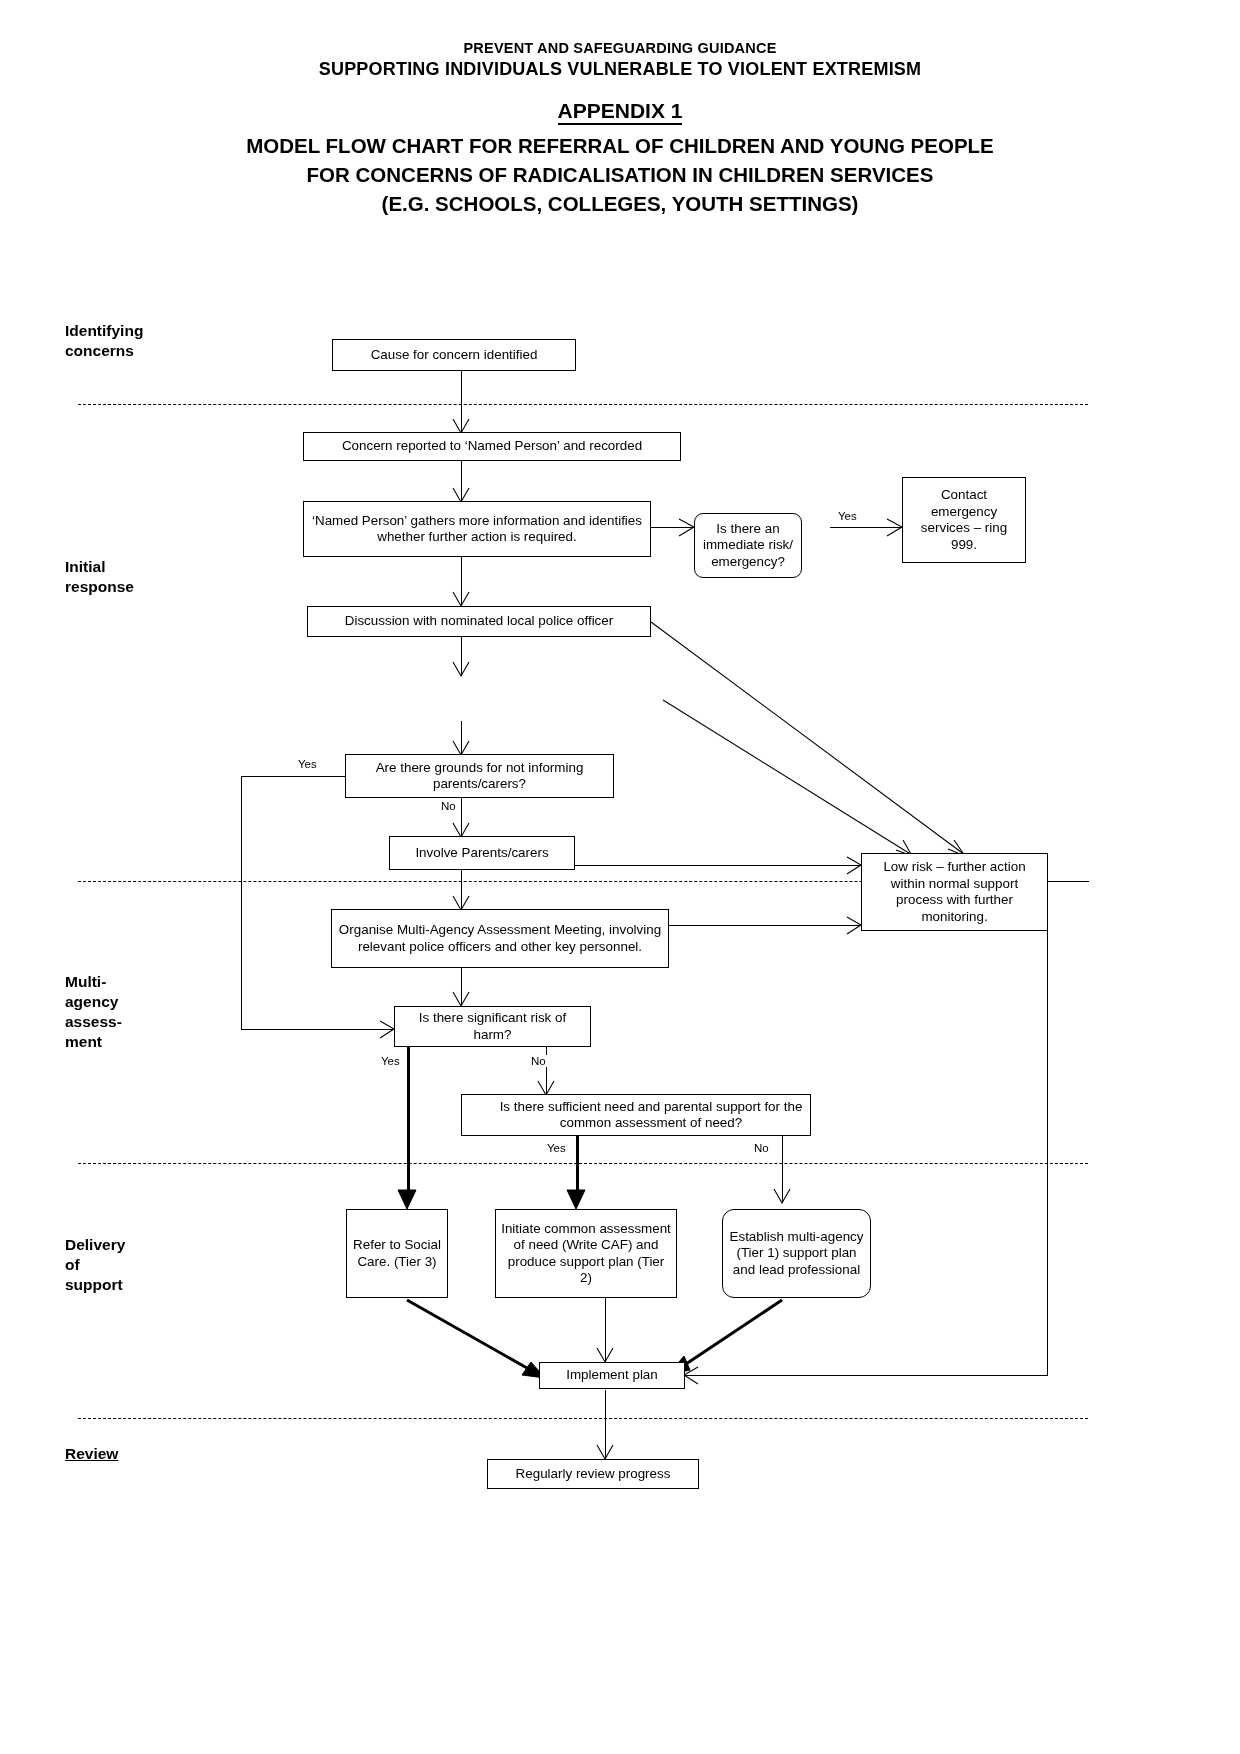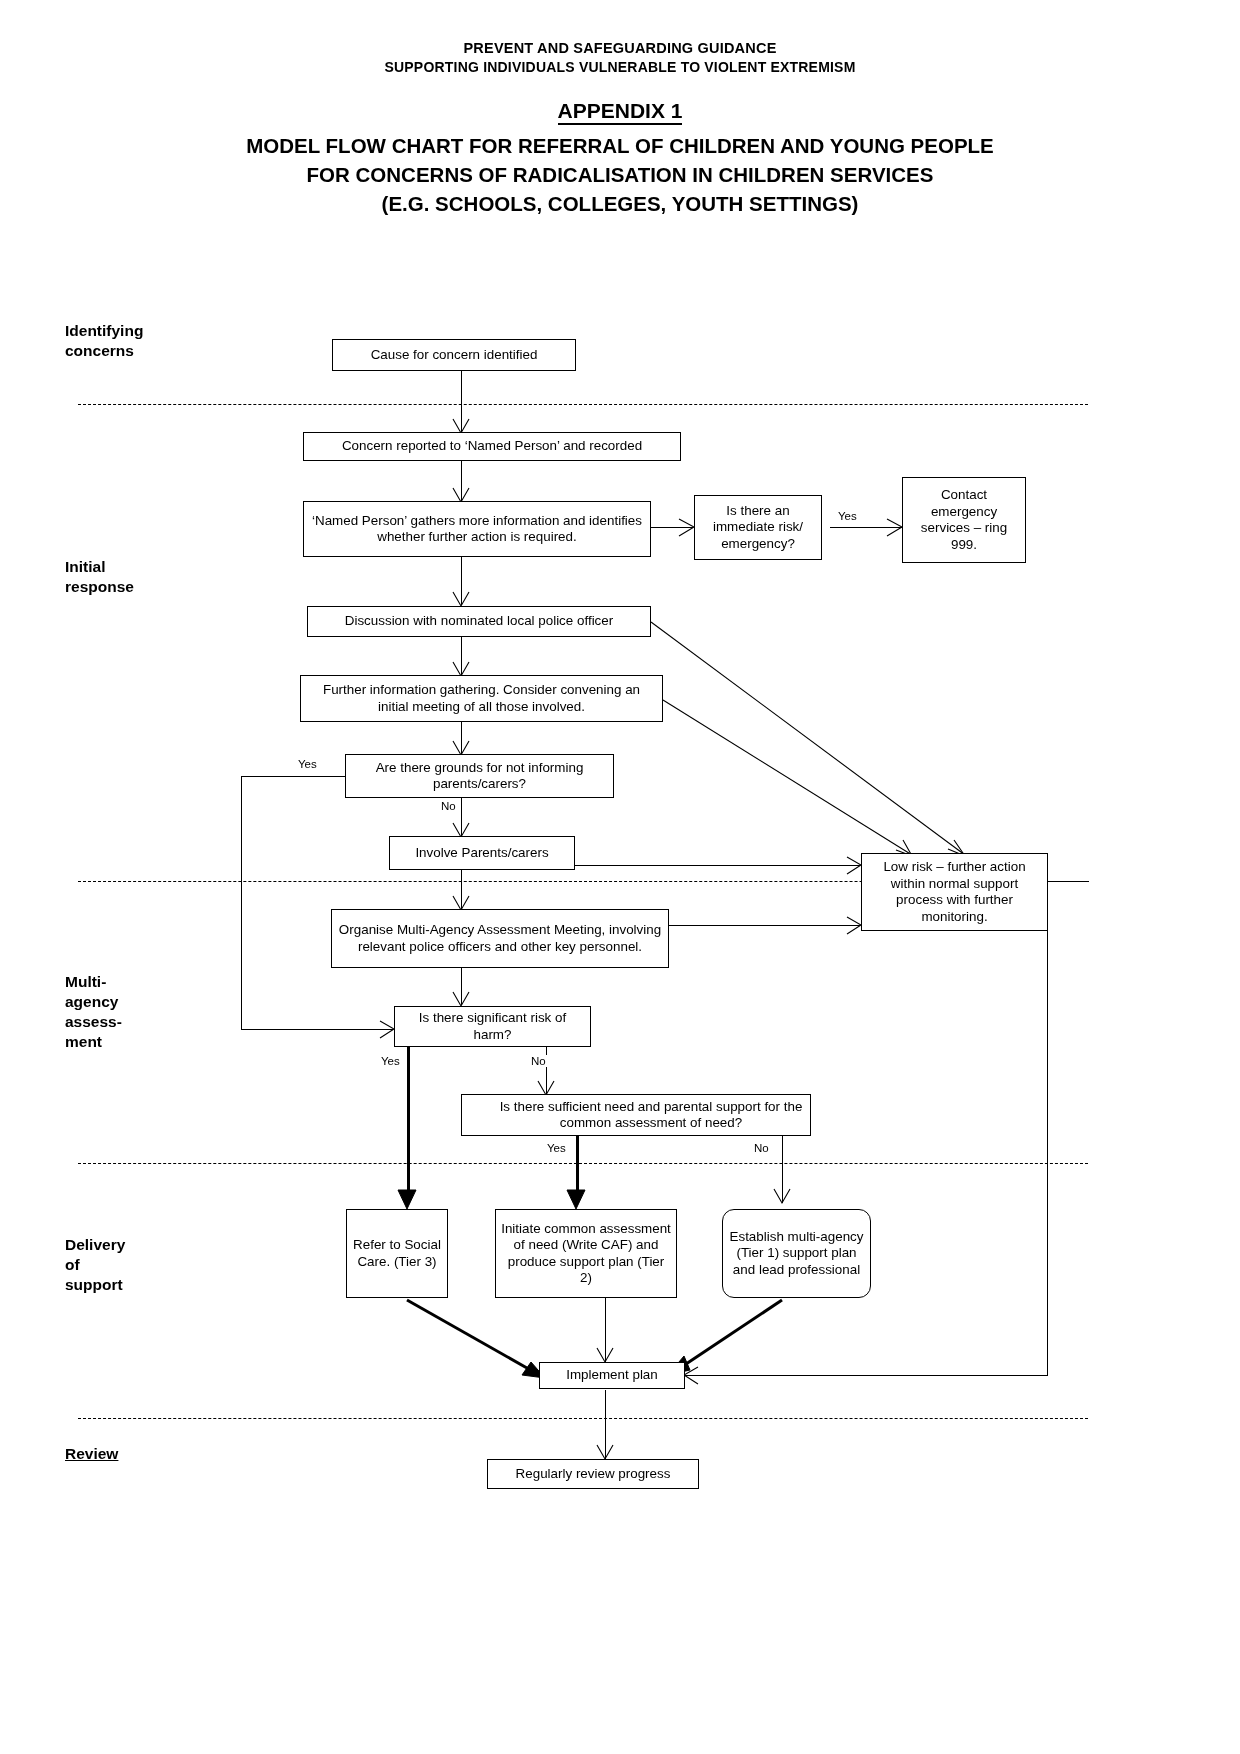--- a/index.html
+++ b/index.html
@@ -21,21 +21,21 @@
 
   
   .hdr {
     position: absolute;
     width: 100%;
     text-align: center;
     font-weight: bold;
     letter-spacing: 0.2px;
   }
   #hdr-line1 { top: 40px;  font-size: 14.5px; }
-  #hdr-line2 { top: 59px;  font-size: 14px; }
+  #hdr-line2 { top: 59px;  font-size: 18px; }
 
   #appendix-title {
     position: absolute;
     top: 99px;
     width: 100%;
     text-align: center;
     font-size: 21px;
     font-weight: bold;
   }
   #appendix-title span {
@@ -243,27 +243,26 @@
       <polygon points="668,1375 690,1370 684,1356" stroke-width="1"></polygon>
     </g>
   </svg>
 
   <div class="box" style="left:332px; top:339px; width:244px; height:32px;">Cause for concern identified</div>
 
   <div class="box" style="left:303px; top:432px; width:378px; height:29px;">Concern reported to ‘Named Person’ and recorded</div>
 
   <div class="box" style="left:303px; top:501px; width:348px; height:56px;">‘Named Person’ gathers more information and identifies whether further action is required.</div>
 
-  <div class="box" style="left:694px; top:495px; width:128px; height:65px;">Is there an immediate risk/ emergency?</div>
+  <div class="box" style="left:694px; top:513px; width:108px; height:65px;border-radius:9px;">Is there an immediate risk/ emergency?</div>
 
   <div class="box" style="left:902px; top:477px; width:124px; height:86px;">Contact emergency services – ring 999.</div>
 
   <div class="box" style="left:307px; top:606px; width:344px; height:31px;">Discussion with nominated local police officer</div>
 
-  <div class="box" style="left:300px; top:675px; width:363px; height:47px;">Further information gathering. Consider convening an initial meeting of all those involved.</div>
 
   <div class="box" style="left:345px; top:754px; width:269px; height:44px;">Are there grounds for not informing parents/carers?</div>
 
   <div class="box" style="left:389px; top:836px; width:186px; height:34px;">Involve Parents/carers</div>
 
   <div class="box" style="left:861px; top:853px; width:187px; height:78px;">Low risk – further action within normal support process with further monitoring.</div>
 
   <div class="box" style="left:331px; top:909px; width:338px; height:59px;">Organise Multi-Agency Assessment Meeting, involving relevant police officers and other key personnel.</div>
 
   <div class="box" style="left:394px; top:1006px; width:197px; height:41px;">Is there significant risk of harm?</div>

